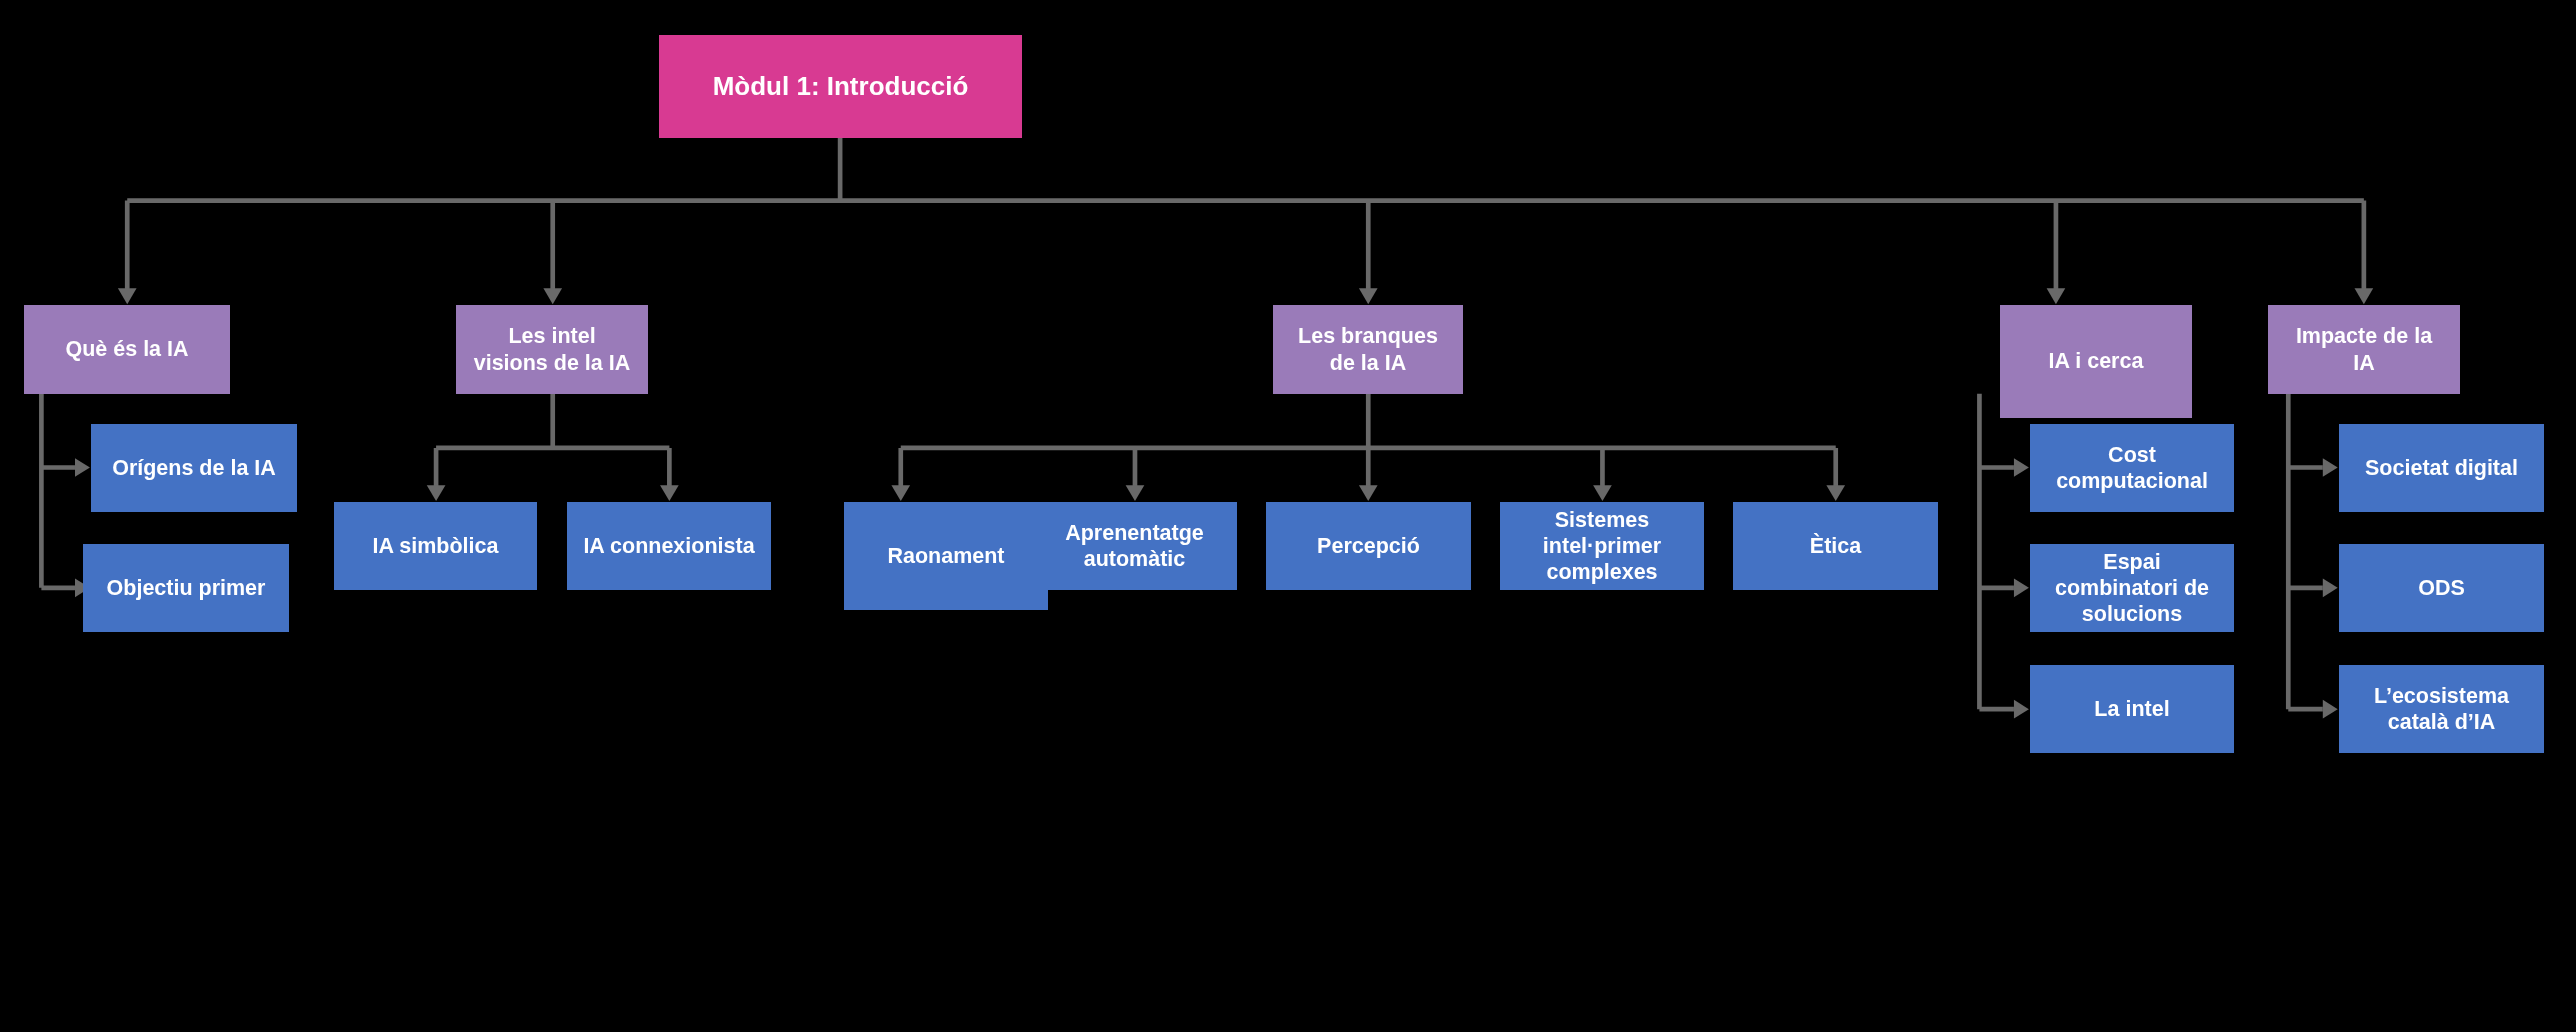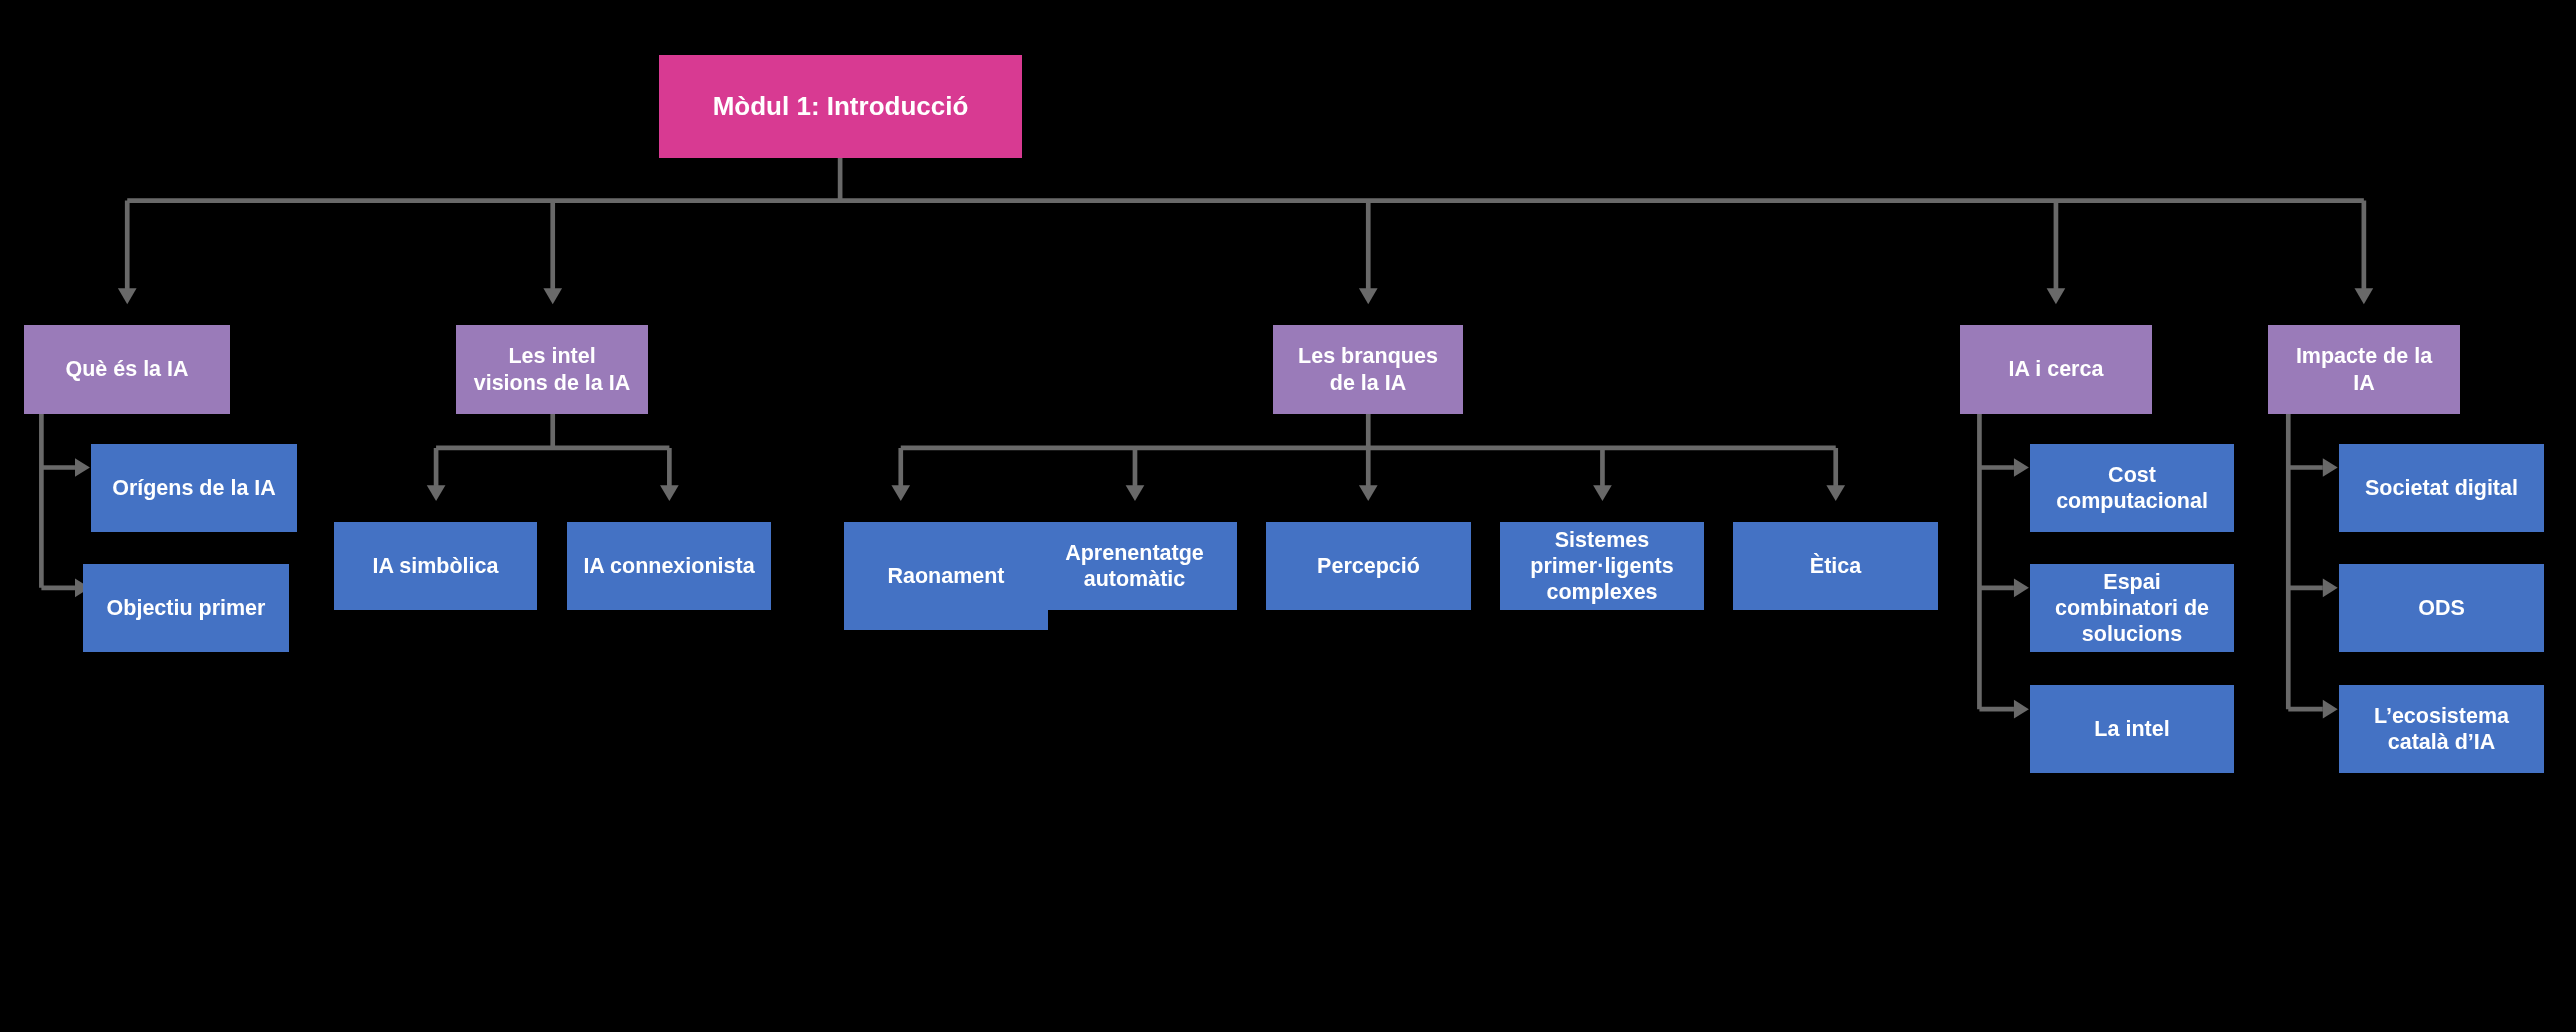--- a/index.html
+++ b/index.html
@@ -6,21 +6,21 @@
   .canvas{
     position:relative;width:2576px;height:1032px;background:#000;
     font-family:"Liberation Sans",sans-serif;overflow:hidden;
   }
   svg.wires{position:absolute;left:0;top:0;width:2576px;height:1032px;}
   .wires path{stroke:var(--wire,#696969);stroke-width:5;fill:none;}
   .wires polygon{fill:var(--wire,#696969);}
   .node{
     position:absolute;display:flex;align-items:center;justify-content:center;
     text-align:center;color:#fff;font-weight:bold;white-space:pre-line;
-    line-height:1.22;box-sizing:border-box;padding:13px;margin-top:20px;
+    line-height:1.22;box-sizing:border-box;padding:13px;
   }
   .root{background:var(--pink,#D83A92);font-size:26px;}
   .lvl1{background:var(--purple,#9A7BB9);font-size:21.5px;}
   .lvl2{background:var(--blue,#4472C4);font-size:21.5px;}
 </style>
 </head>
 <body>
 
 <div class="canvas">
 
@@ -67,21 +67,21 @@
     <span>Què és la IA</span>
   </div>
   <div class="node lvl1" style="left:456px;top:305px;width:192px;height:89px">
     <span>Les intel
 visions de la IA</span>
   </div>
   <div class="node lvl1" style="left:1273px;top:305px;width:190px;height:89px">
     <span>Les branques
 de la IA</span>
   </div>
-  <div class="node lvl1" style="left:1960px;top:305px;width:192px;height:89px">
+  <div class="node lvl1" style="left:2000px;top:305px;width:192px;height:113px">
     <span>IA i cerca</span>
   </div>
   <div class="node lvl1" style="left:2268px;top:305px;width:192px;height:89px">
     <span>Impacte de la
 IA</span>
   </div>
 
   <div class="node lvl2" style="left:91px;top:424px;width:206px;height:88px">
     <span>Orígens de la IA</span>
   </div>
@@ -101,21 +101,21 @@
   </div>
   <div class="node lvl2" style="left:1032px;top:502px;width:205px;height:88px">
     <span>Aprenentatge
 automàtic</span>
   </div>
   <div class="node lvl2" style="left:1266px;top:502px;width:205px;height:88px">
     <span>Percepció</span>
   </div>
   <div class="node lvl2" style="left:1500px;top:502px;width:204px;height:88px">
     <span>Sistemes
-primer·ligents
+intel·primer
 complexes</span>
   </div>
   <div class="node lvl2" style="left:2030px;top:424px;width:204px;height:88px">
     <span>Cost
 computacional</span>
   </div>
 
   <div class="node lvl2" style="left:1733px;top:502px;width:205px;height:88px">
     <span>Ètica</span>
   </div>

